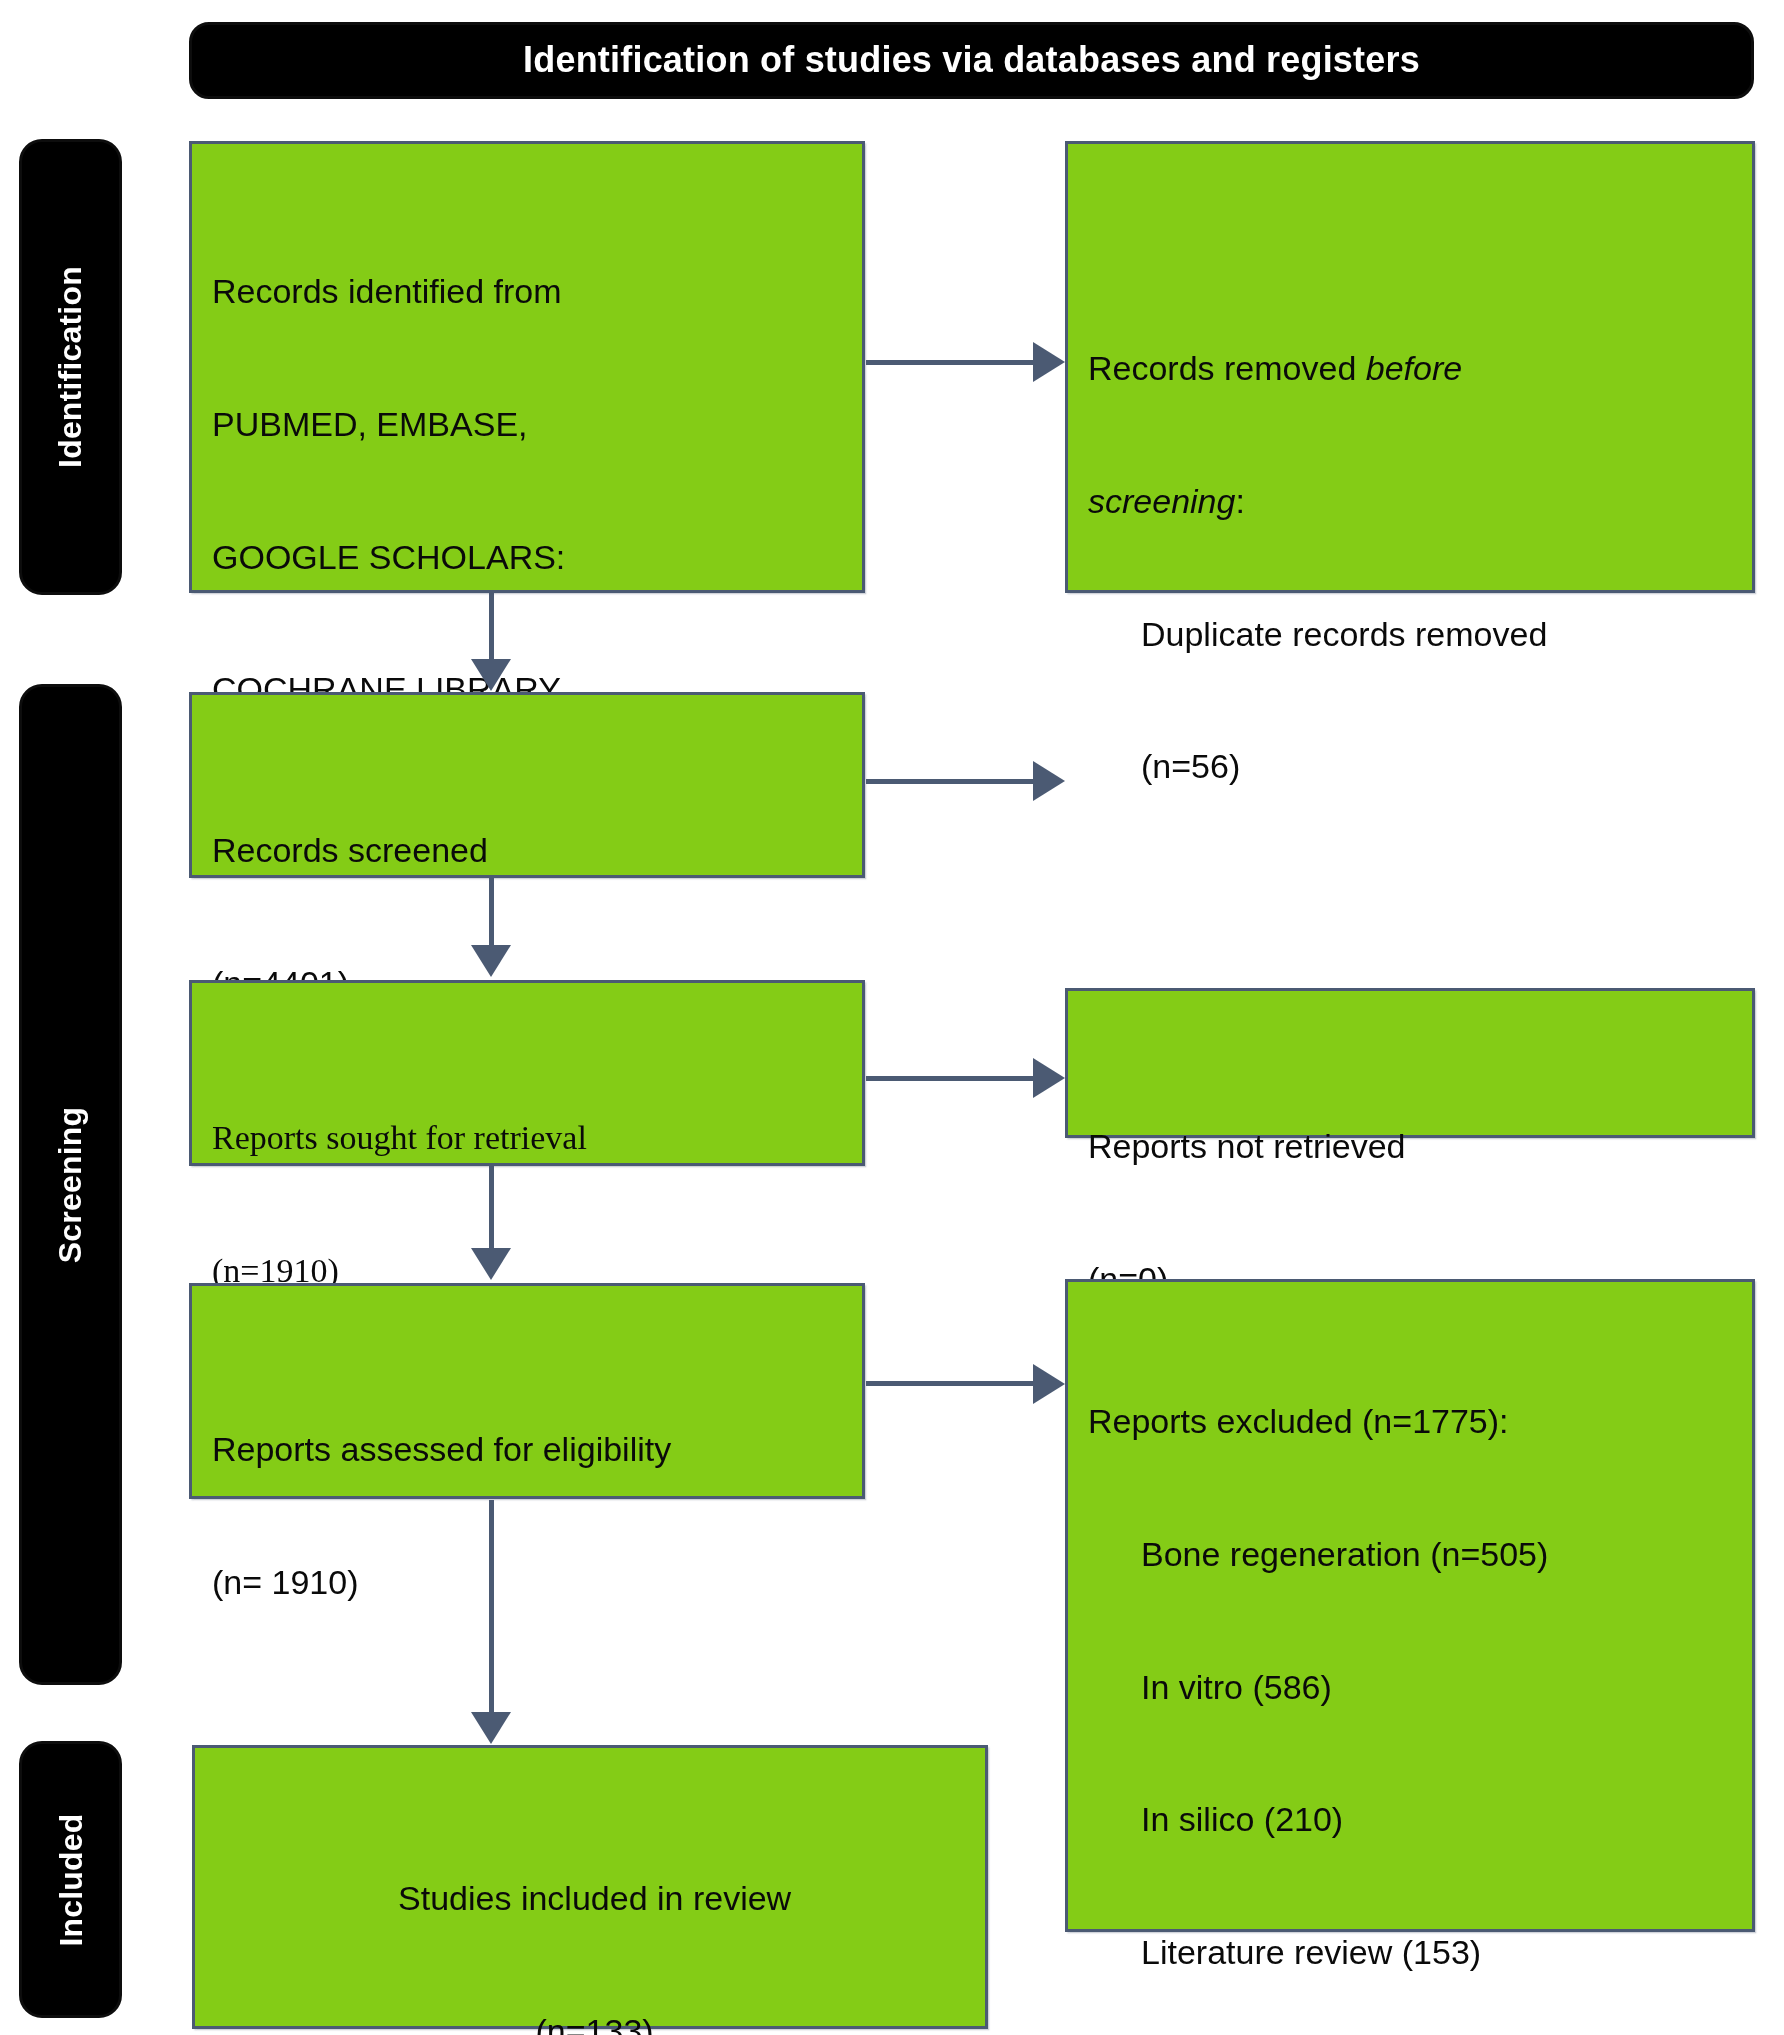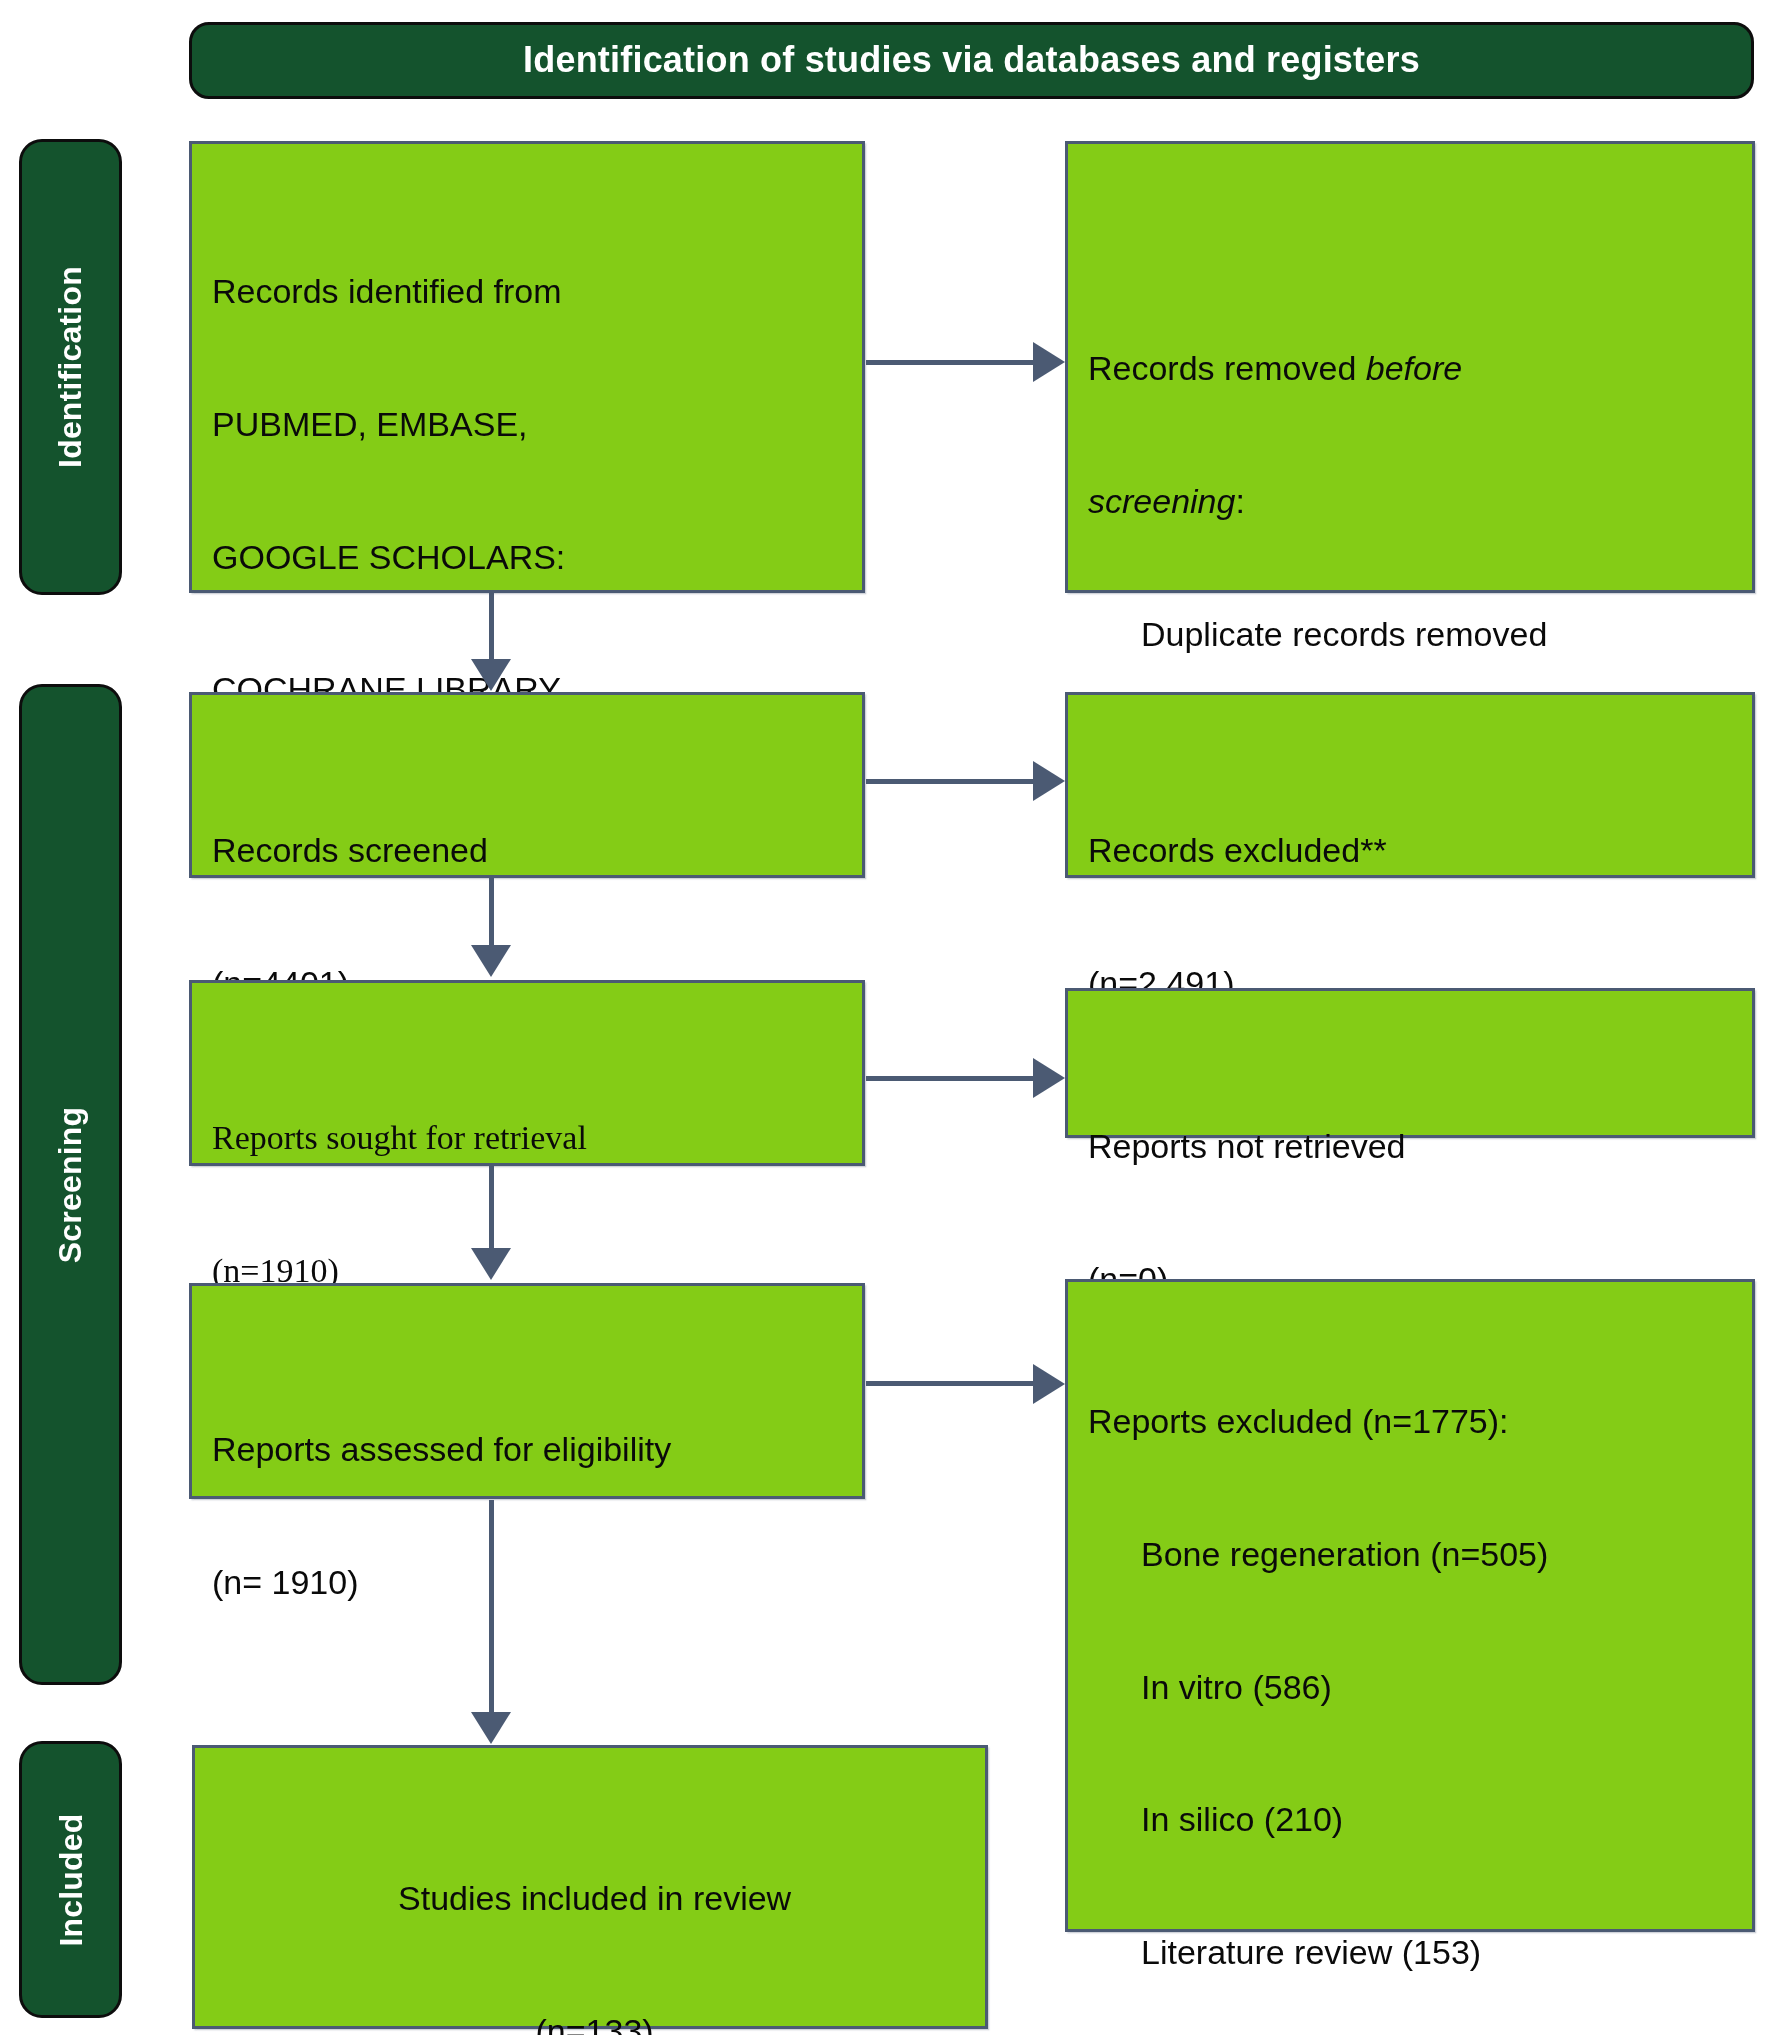--- a/index.html
+++ b/index.html
@@ -18,21 +18,21 @@
     position: relative;
     width: 1785px;
     height: 2035px;
     background: #ffffff;
     overflow: hidden;
   }
 
   
   .phase-banner {
     position: absolute;
-    background: #14532d;
+    background: #000000;
     border: 3.9px solid #0d0d0d;
     border-radius: 20px;
     color: #ffffff;
     font-weight: bold;
     display: flex;
     align-items: center;
     justify-content: center;
     text-align: center;
     letter-spacing: 0.2px;
   }
@@ -144,26 +144,20 @@
   <div class="conn conn-v" style="left:489px; top:593px; height:75px;"></div>
   <div class="arrowhead arrow-down" style="left:471px; top:659px;"></div>
 
   <div class="box" style="left:189px; top:692px; width:676px; height:186px;">
     <div class="box-text" style="top:45px;">
       <span class="tline">Records screened</span>
       <span class="tline">(n=4401)</span>
     </div>
   </div>
 
-  <div class="box" style="left:1065px; top:692px; width:690px; height:186px;">
-    <div class="box-text" style="top:45px;">
-      <span class="tline">Records excluded**</span>
-      <span class="tline">(n=2.491)</span>
-    </div>
-  </div>
 
   <div class="conn conn-h" style="left:866px; top:779px; width:169px;"></div>
   <div class="arrowhead arrow-right" style="left:1033px; top:761px;"></div>
 
   <div class="conn conn-v" style="left:489px; top:877px; height:77px;"></div>
   <div class="arrowhead arrow-down" style="left:471px; top:945px;"></div>
 
   <div class="box" style="left:189px; top:980px; width:676px; height:186px;font-family:Liberation Serif, serif;">
     <div class="box-text" style="top:45px;">
       <span class="tline">Reports sought for retrieval</span>

